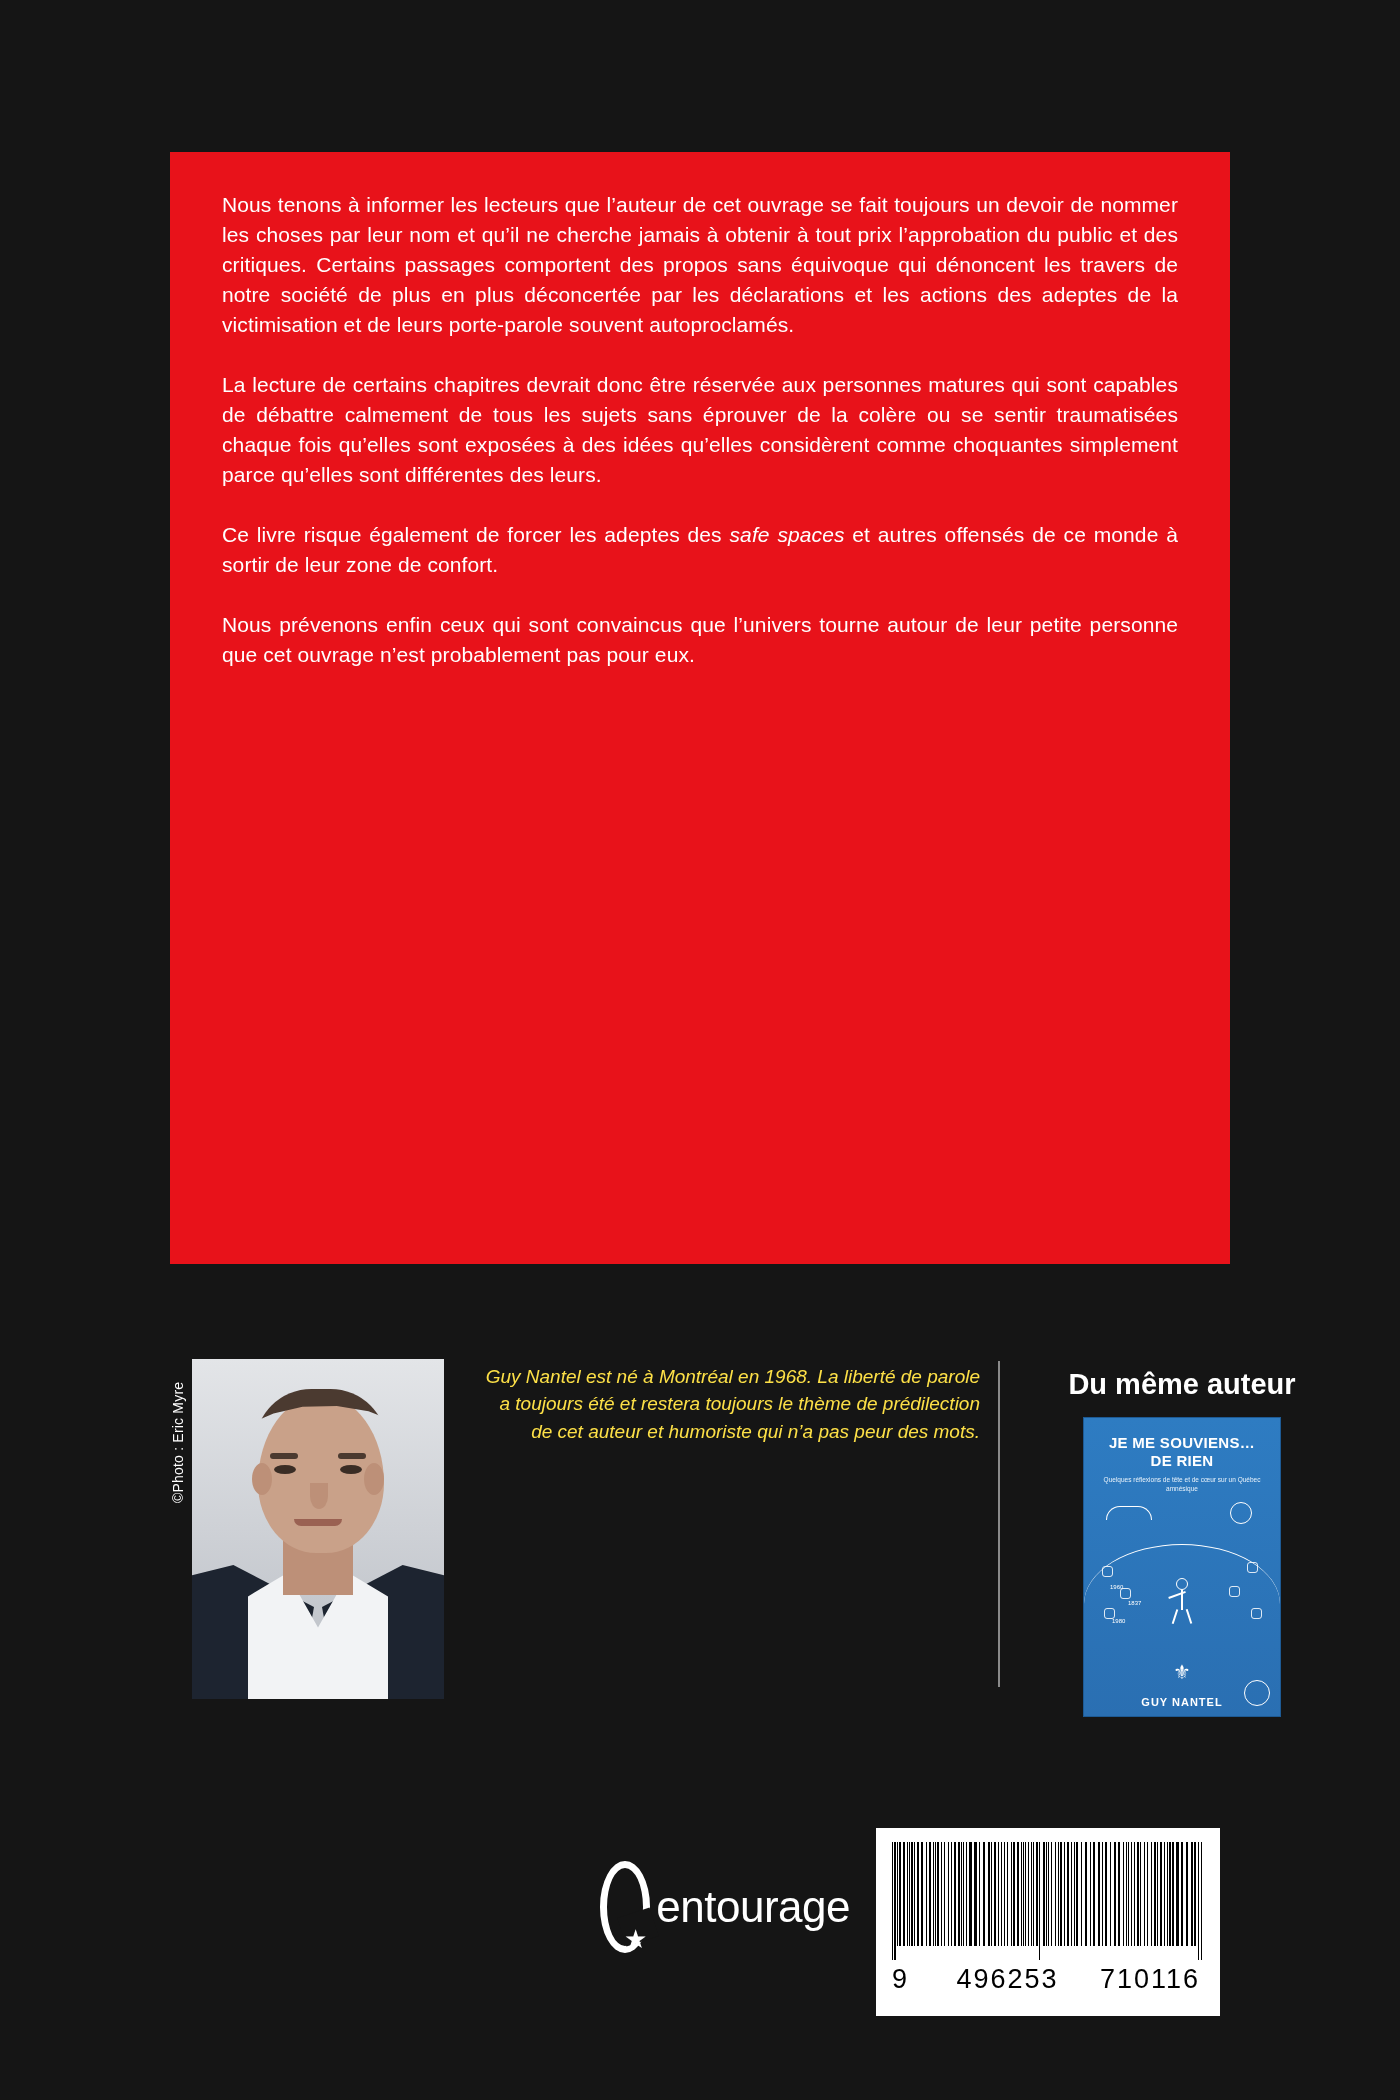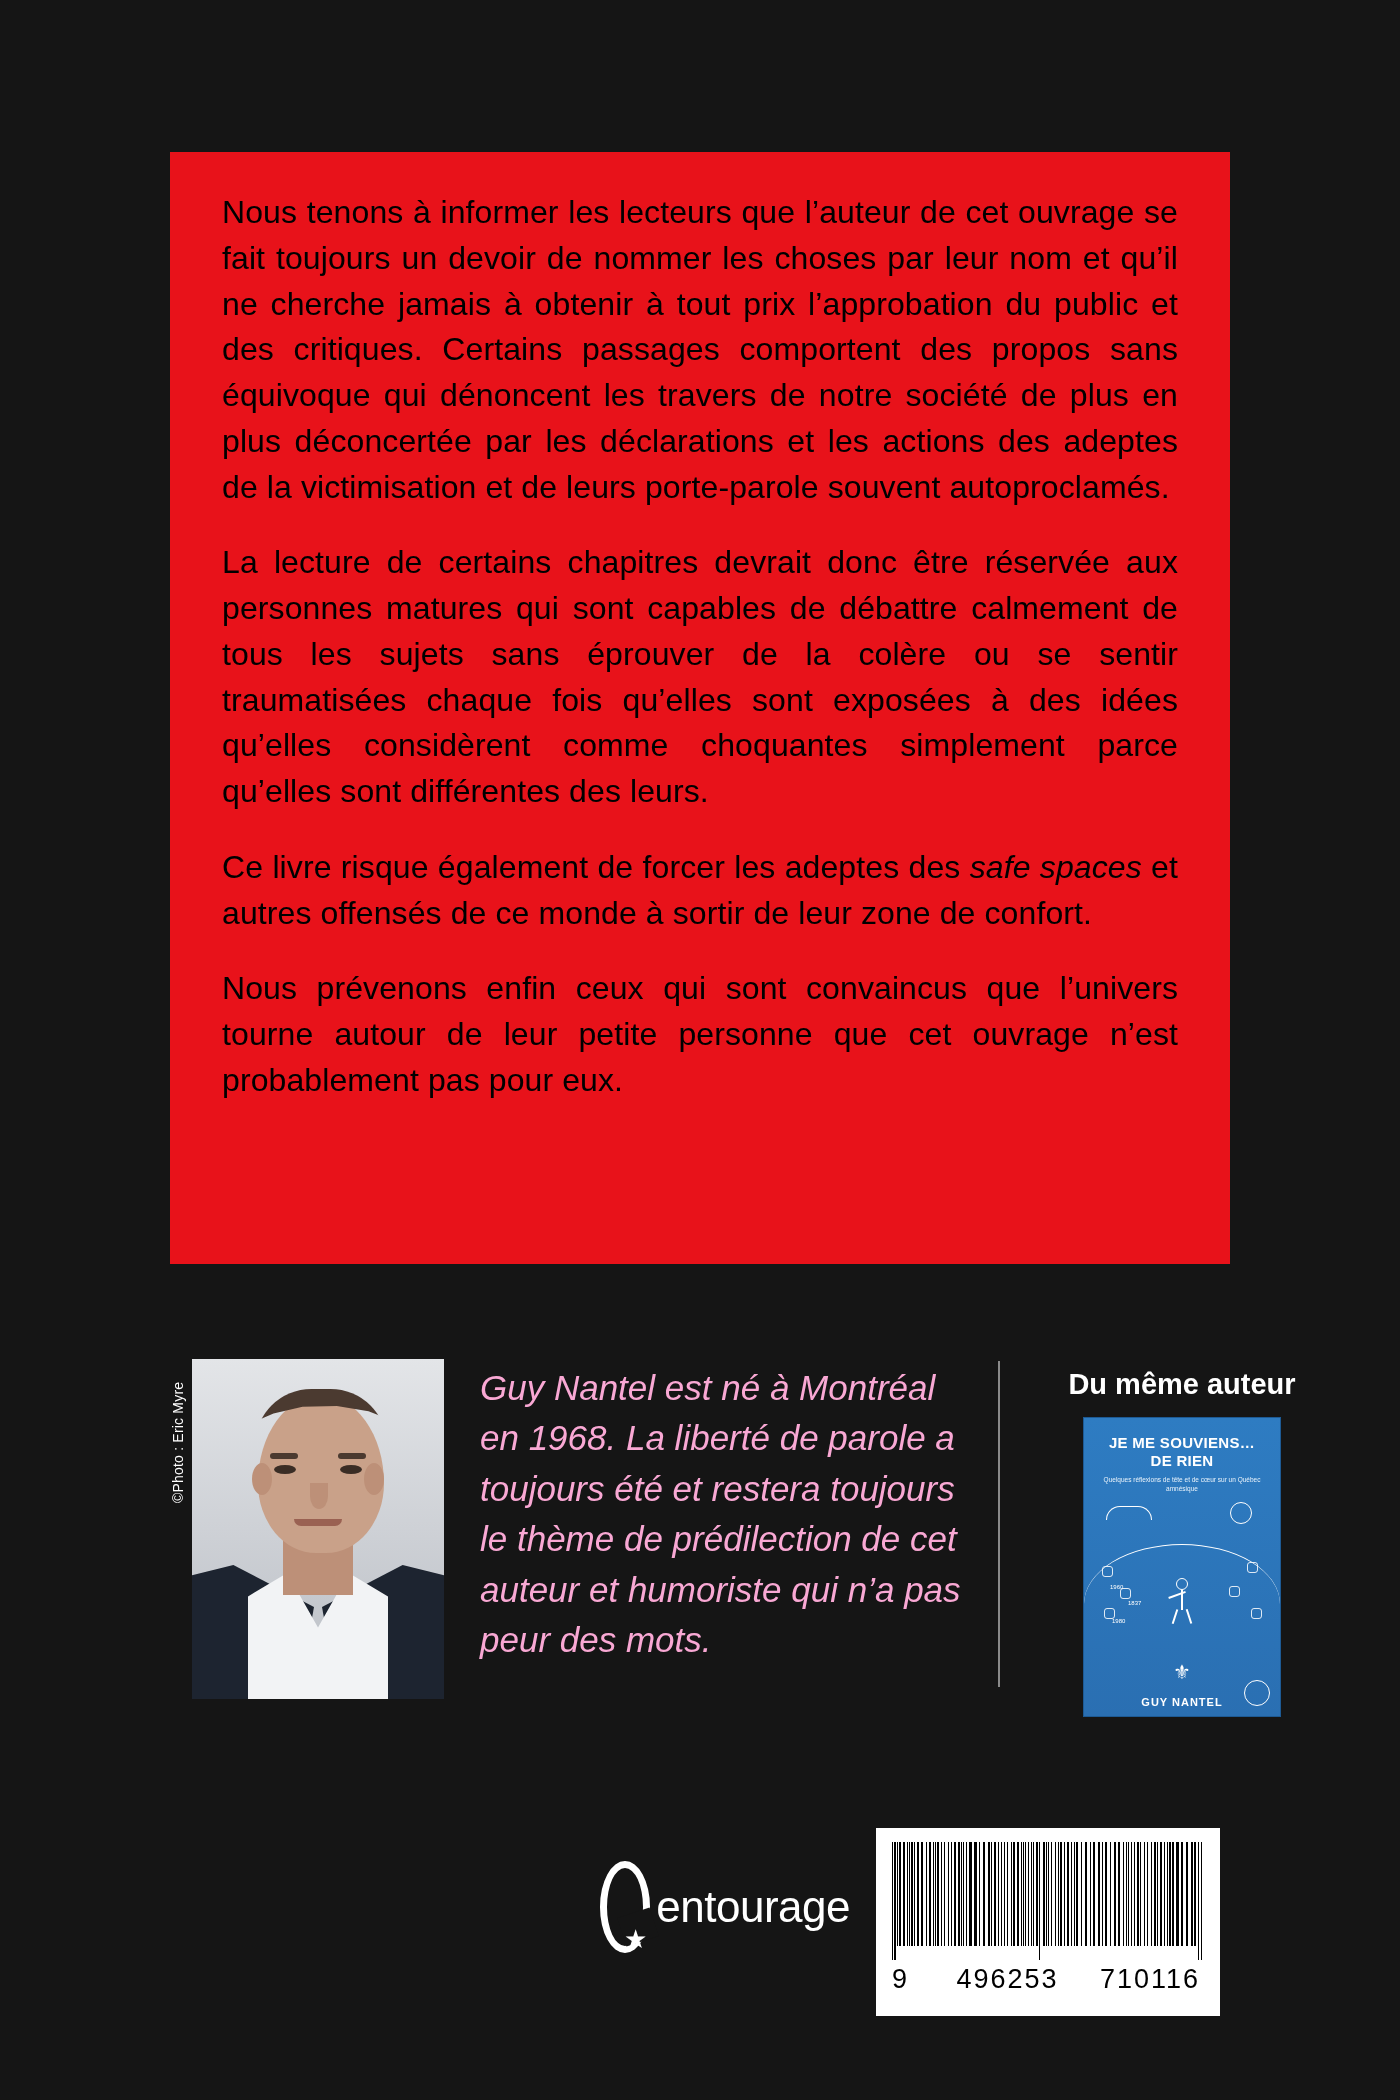--- a/index.html
+++ b/index.html
@@ -32,22 +32,22 @@
   .warning-title {
     color: #ffd800;
     font-size: 62px;
     font-weight: bold;
     letter-spacing: 1.5px;
     text-align: center;
     margin: 0 0 18px 0;
     line-height: 1.05;
   }
   .warning-par {
-    color: #000000;
-    font-size: 32px;
+    color: #ffffff;
+    font-size: 21px;
     line-height: 1.43;
     text-align: justify;
     text-justify: inter-word;
     margin: 0 0 30px 0;
     letter-spacing: 0.1px;
   }
   .warning-par:last-child { margin-bottom: 0; }
   .warning-par .it { font-style: italic; }
 
   
@@ -142,24 +142,25 @@
   .author-photo .nose {
     position: absolute; left: 50%; top: 124px; margin-left: -8px;
     width: 18px; height: 26px; background: #bd9078; border-radius: 0 0 50% 50%;
   }
 
   .author-bio {
     position: absolute;
     left: 310px;
     top: 8px;
     width: 500px;
-    color: #f9a8d4;
-    font-size: 35px;
+    color: #fde047;
+    font-size: 19px;
     font-style: italic;
     line-height: 1.44;
+    text-align: right;
   }
 
   .divider {
     position: absolute;
     left: 828px;
     top: 6px;
     width: 2px;
     height: 326px;
     background: #8a8a8a;
   }

